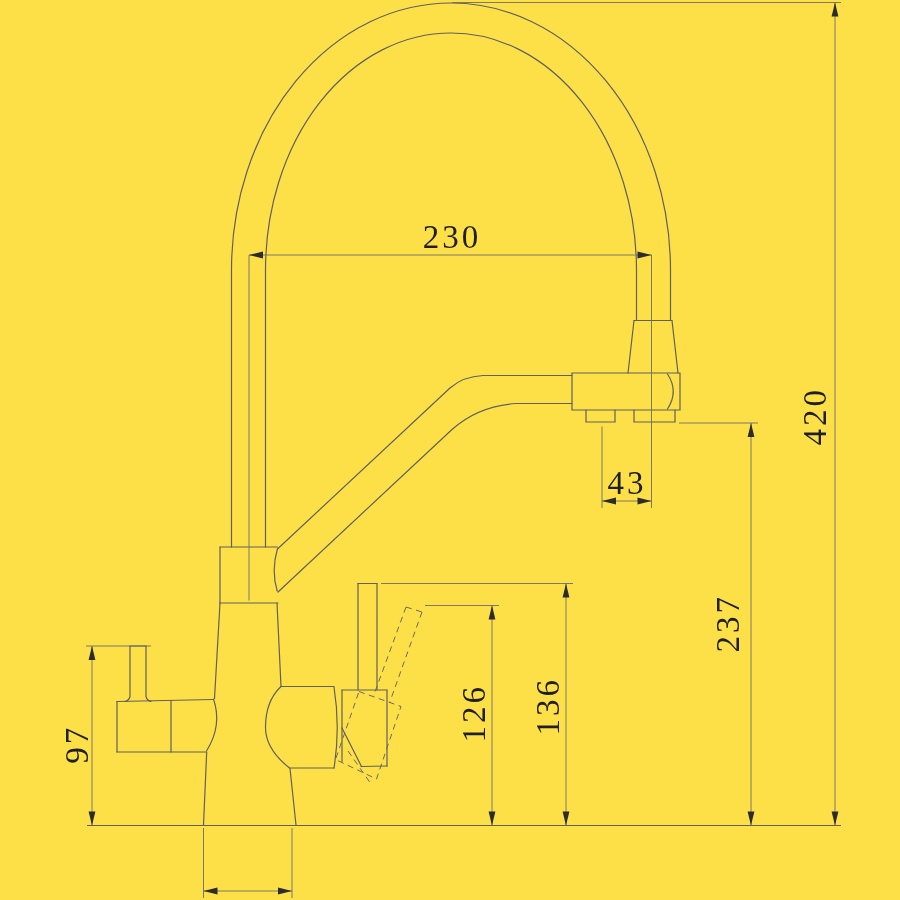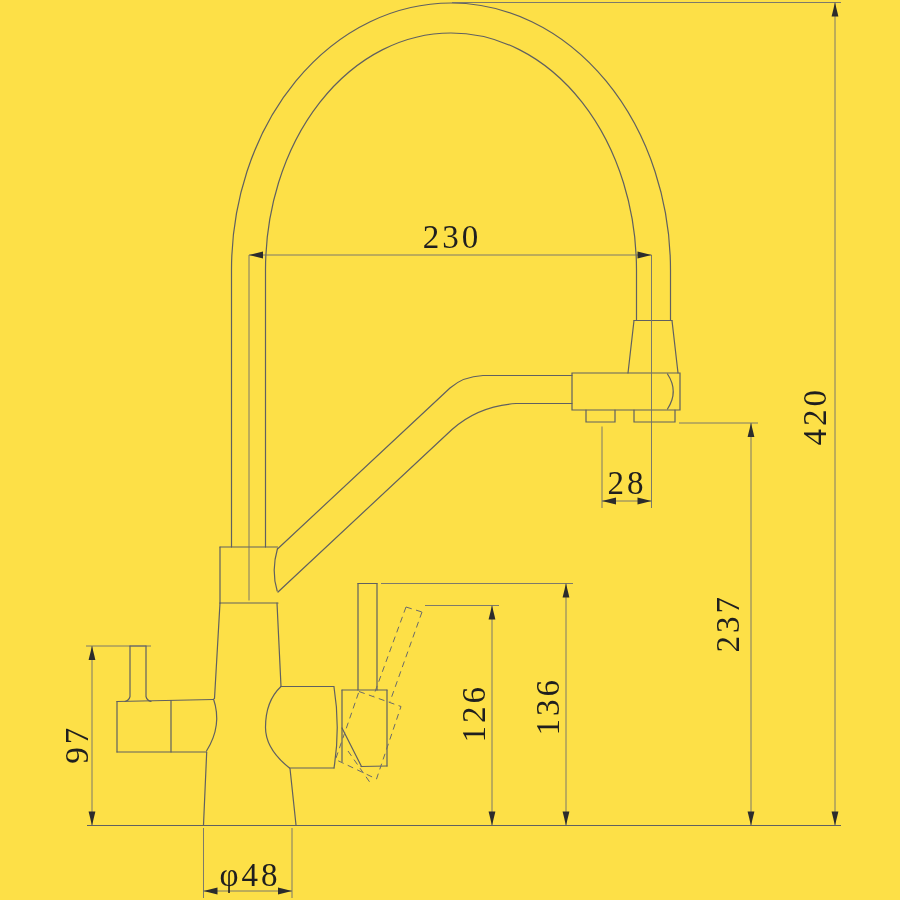--- a/index.html
+++ b/index.html
@@ -151,17 +151,16 @@
   <div class="dim-label vlabel" style="left:760px;top:398px;width:110px;">420</div>
 
   <div class="dim-label vlabel" style="left:673px;top:605px;width:110px;">237</div>
 
   <div class="dim-label vlabel" style="left:493px;top:688px;width:110px;">136</div>
 
   <div class="dim-label vlabel" style="left:419px;top:695px;width:110px;">126</div>
 
   <div class="dim-label vlabel" style="left:37px;top:726px;width:80px;">97</div>
 
-  <div class="dim-label" style="left:587px;top:465px;width:80px;">28</div>
+  <div class="dim-label" style="left:587px;top:465px;width:80px;">43</div>
 
-  <div class="dim-label" style="left:190px;top:857px;width:120px;">φ48</div>
 
 </div>
 
 </body></html>

